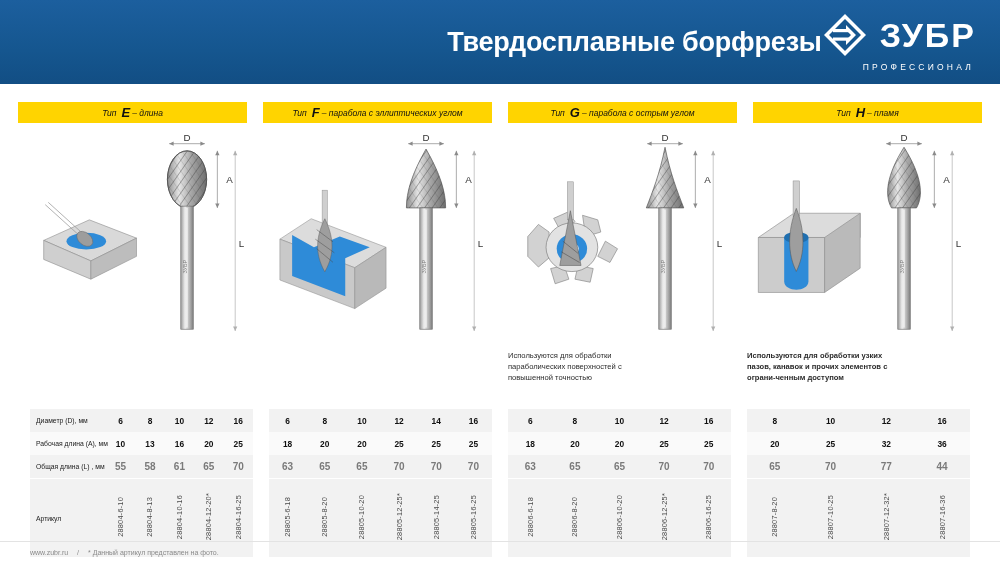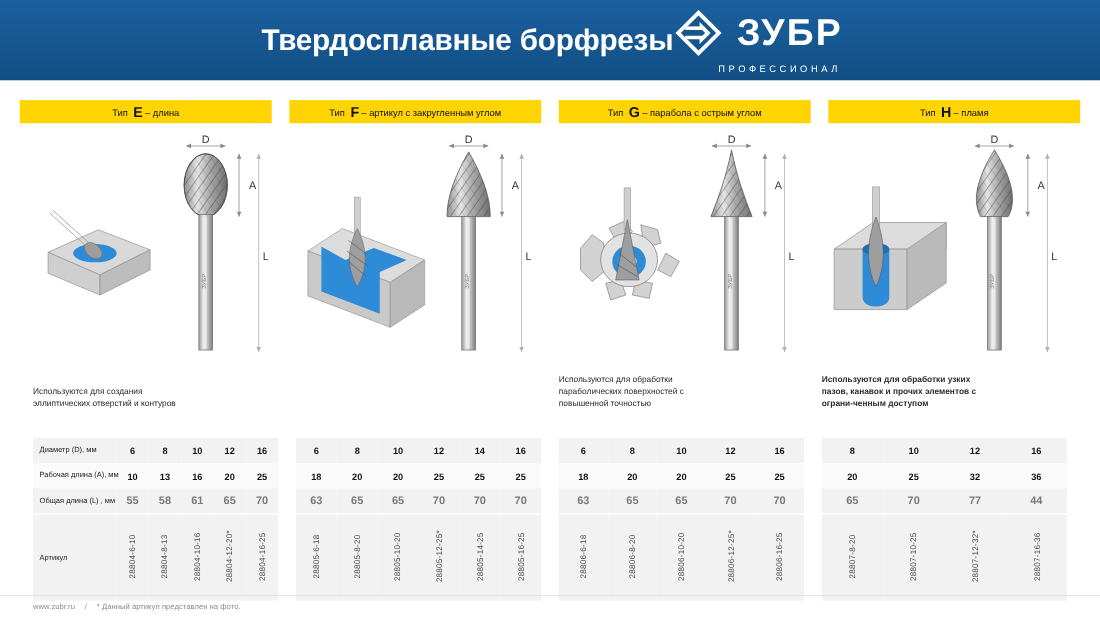--- a/index.html
+++ b/index.html
@@ -6,23 +6,23 @@
   body {
     width: 1000px; height: 563px;
     font-family: "Liberation Sans", sans-serif;
     background: #ffffff;
     overflow: hidden;
     position: relative;
   }
 
   
   .header {
-    height: 73px;
+    height: 84px;
     background: linear-gradient(180deg,#1c5f9e 0%, #15568f 60%, #124e84 100%);
-    display: flex; align-items: center; justify-content: center;
+    display: flex; align-items: center; justify-content: flex-end;
     padding: 0 24px 0 28px;
     position: relative;
   }
   .header-title {
     color: #ffffff;
     font-size: 27px;
     font-weight: bold;
     letter-spacing: -0.2px;
   }
   .logo-block { display: flex; flex-direction: column; align-items: flex-end; }
@@ -34,20 +34,21 @@
   }
   .logo-sub {
     color: #ffffff; font-size: 8.5px; letter-spacing: 3.2px;
     margin-top: 4px; margin-right: 2px;
   }
 
   
   .types-row {
     display: flex; margin-top: 18px; padding: 0 10px;
     gap: 0;
+    font-style: italic;
   }
   .type-cell { flex: 1 1 0; padding: 0 8px; }
   .type-bar {
     background: #FFD400; height: 21px;
     display: flex; align-items: center; justify-content: center;
     color: #111; font-size: 8.5px; white-space: nowrap;
   }
   .type-bar .tlabel { margin-right: 3px; }
   .type-bar .tletter { font-size: 13px; font-weight: bold; margin: 0 2px; line-height: 1; }
 
@@ -124,21 +125,21 @@
     <div class="type-bar">
       <span class="tlabel">Тип</span>
       <span class="tletter">E</span>
       <span>– длина</span>
     </div>
   </div>
   <div class="type-cell">
     <div class="type-bar">
       <span class="tlabel">Тип</span>
       <span class="tletter">F</span>
-      <span>– артикул с закругленным углом</span>
+      <span>– парабола с эллиптических углом</span>
     </div>
   </div>
   <div class="type-cell">
     <div class="type-bar">
       <span class="tlabel">Тип</span>
       <span class="tletter">G</span>
       <span>– парабола с острым углом</span>
     </div>
   </div>
   <div class="type-cell">
@@ -208,21 +209,20 @@
           <polygon points="80,84 77.6,79 82.4,79" fill="#8a8a8a"></polygon>
           <text x="90" y="56" font-family="Liberation Sans, sans-serif" font-size="11" fill="#333">A</text>
 
           <line x1="100" y1="20" x2="100" y2="222" stroke="#b0b0b0" stroke-width="0.8"></line>
           <polygon points="100,20 97.6,25 102.4,25" fill="#b0b0b0"></polygon>
           <polygon points="100,222 97.6,217 102.4,217" fill="#b0b0b0"></polygon>
           <text x="104" y="128" font-family="Liberation Sans, sans-serif" font-size="11" fill="#333">L</text>
         </svg>
       </div>
 
-      <div class="desc">Используются для создания эллиптических отверстий и контуров</div>
     </div>
   </div>
 
   <div class="col col2">
     <div class="col-inner">
       <div class="scene">
         <svg width="100%" height="100%" viewBox="0 0 190 210" preserveAspectRatio="xMidYMid meet">
           <polygon points="16,92 62,62 172,104 126,134" fill="#dcdcdc" stroke="#8f8f8f" stroke-width="0.8"></polygon>
           <polygon points="16,92 16,152 126,194 126,134" fill="#c9c9c9" stroke="#8f8f8f" stroke-width="0.8"></polygon>
           <polygon points="126,134 172,104 172,164 126,194" fill="#b9b9b9" stroke="#8f8f8f" stroke-width="0.8"></polygon>

